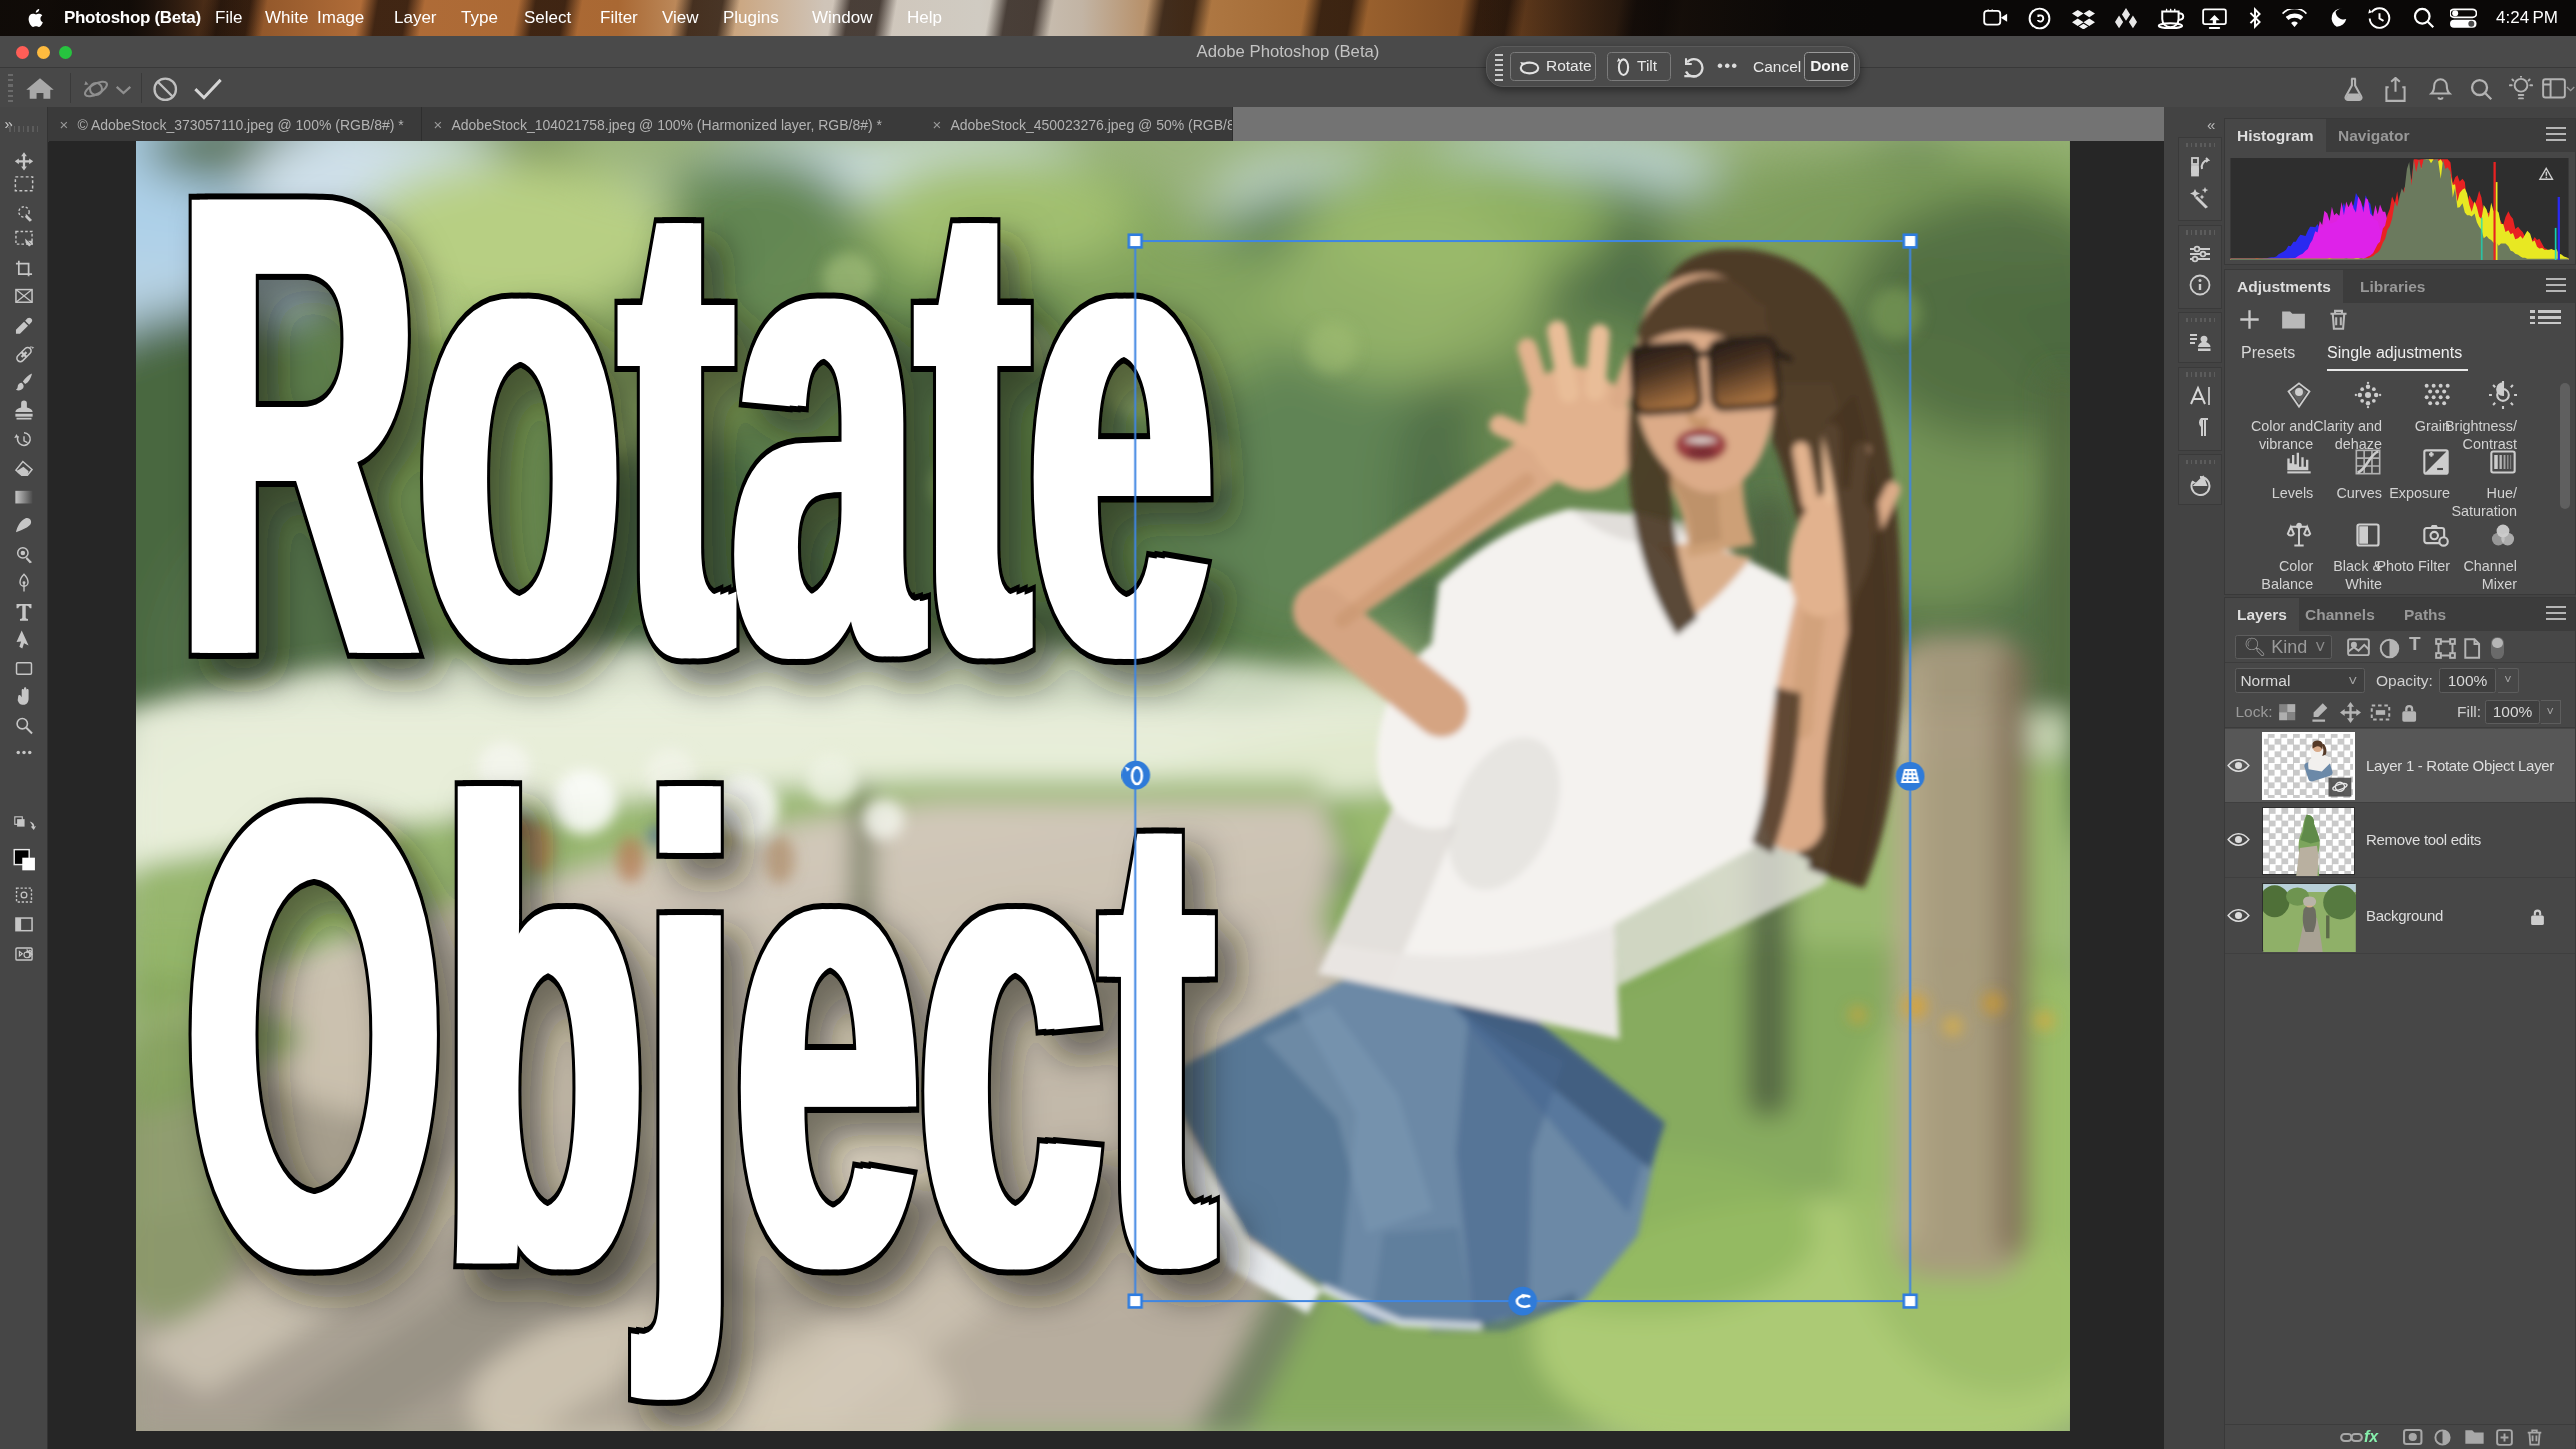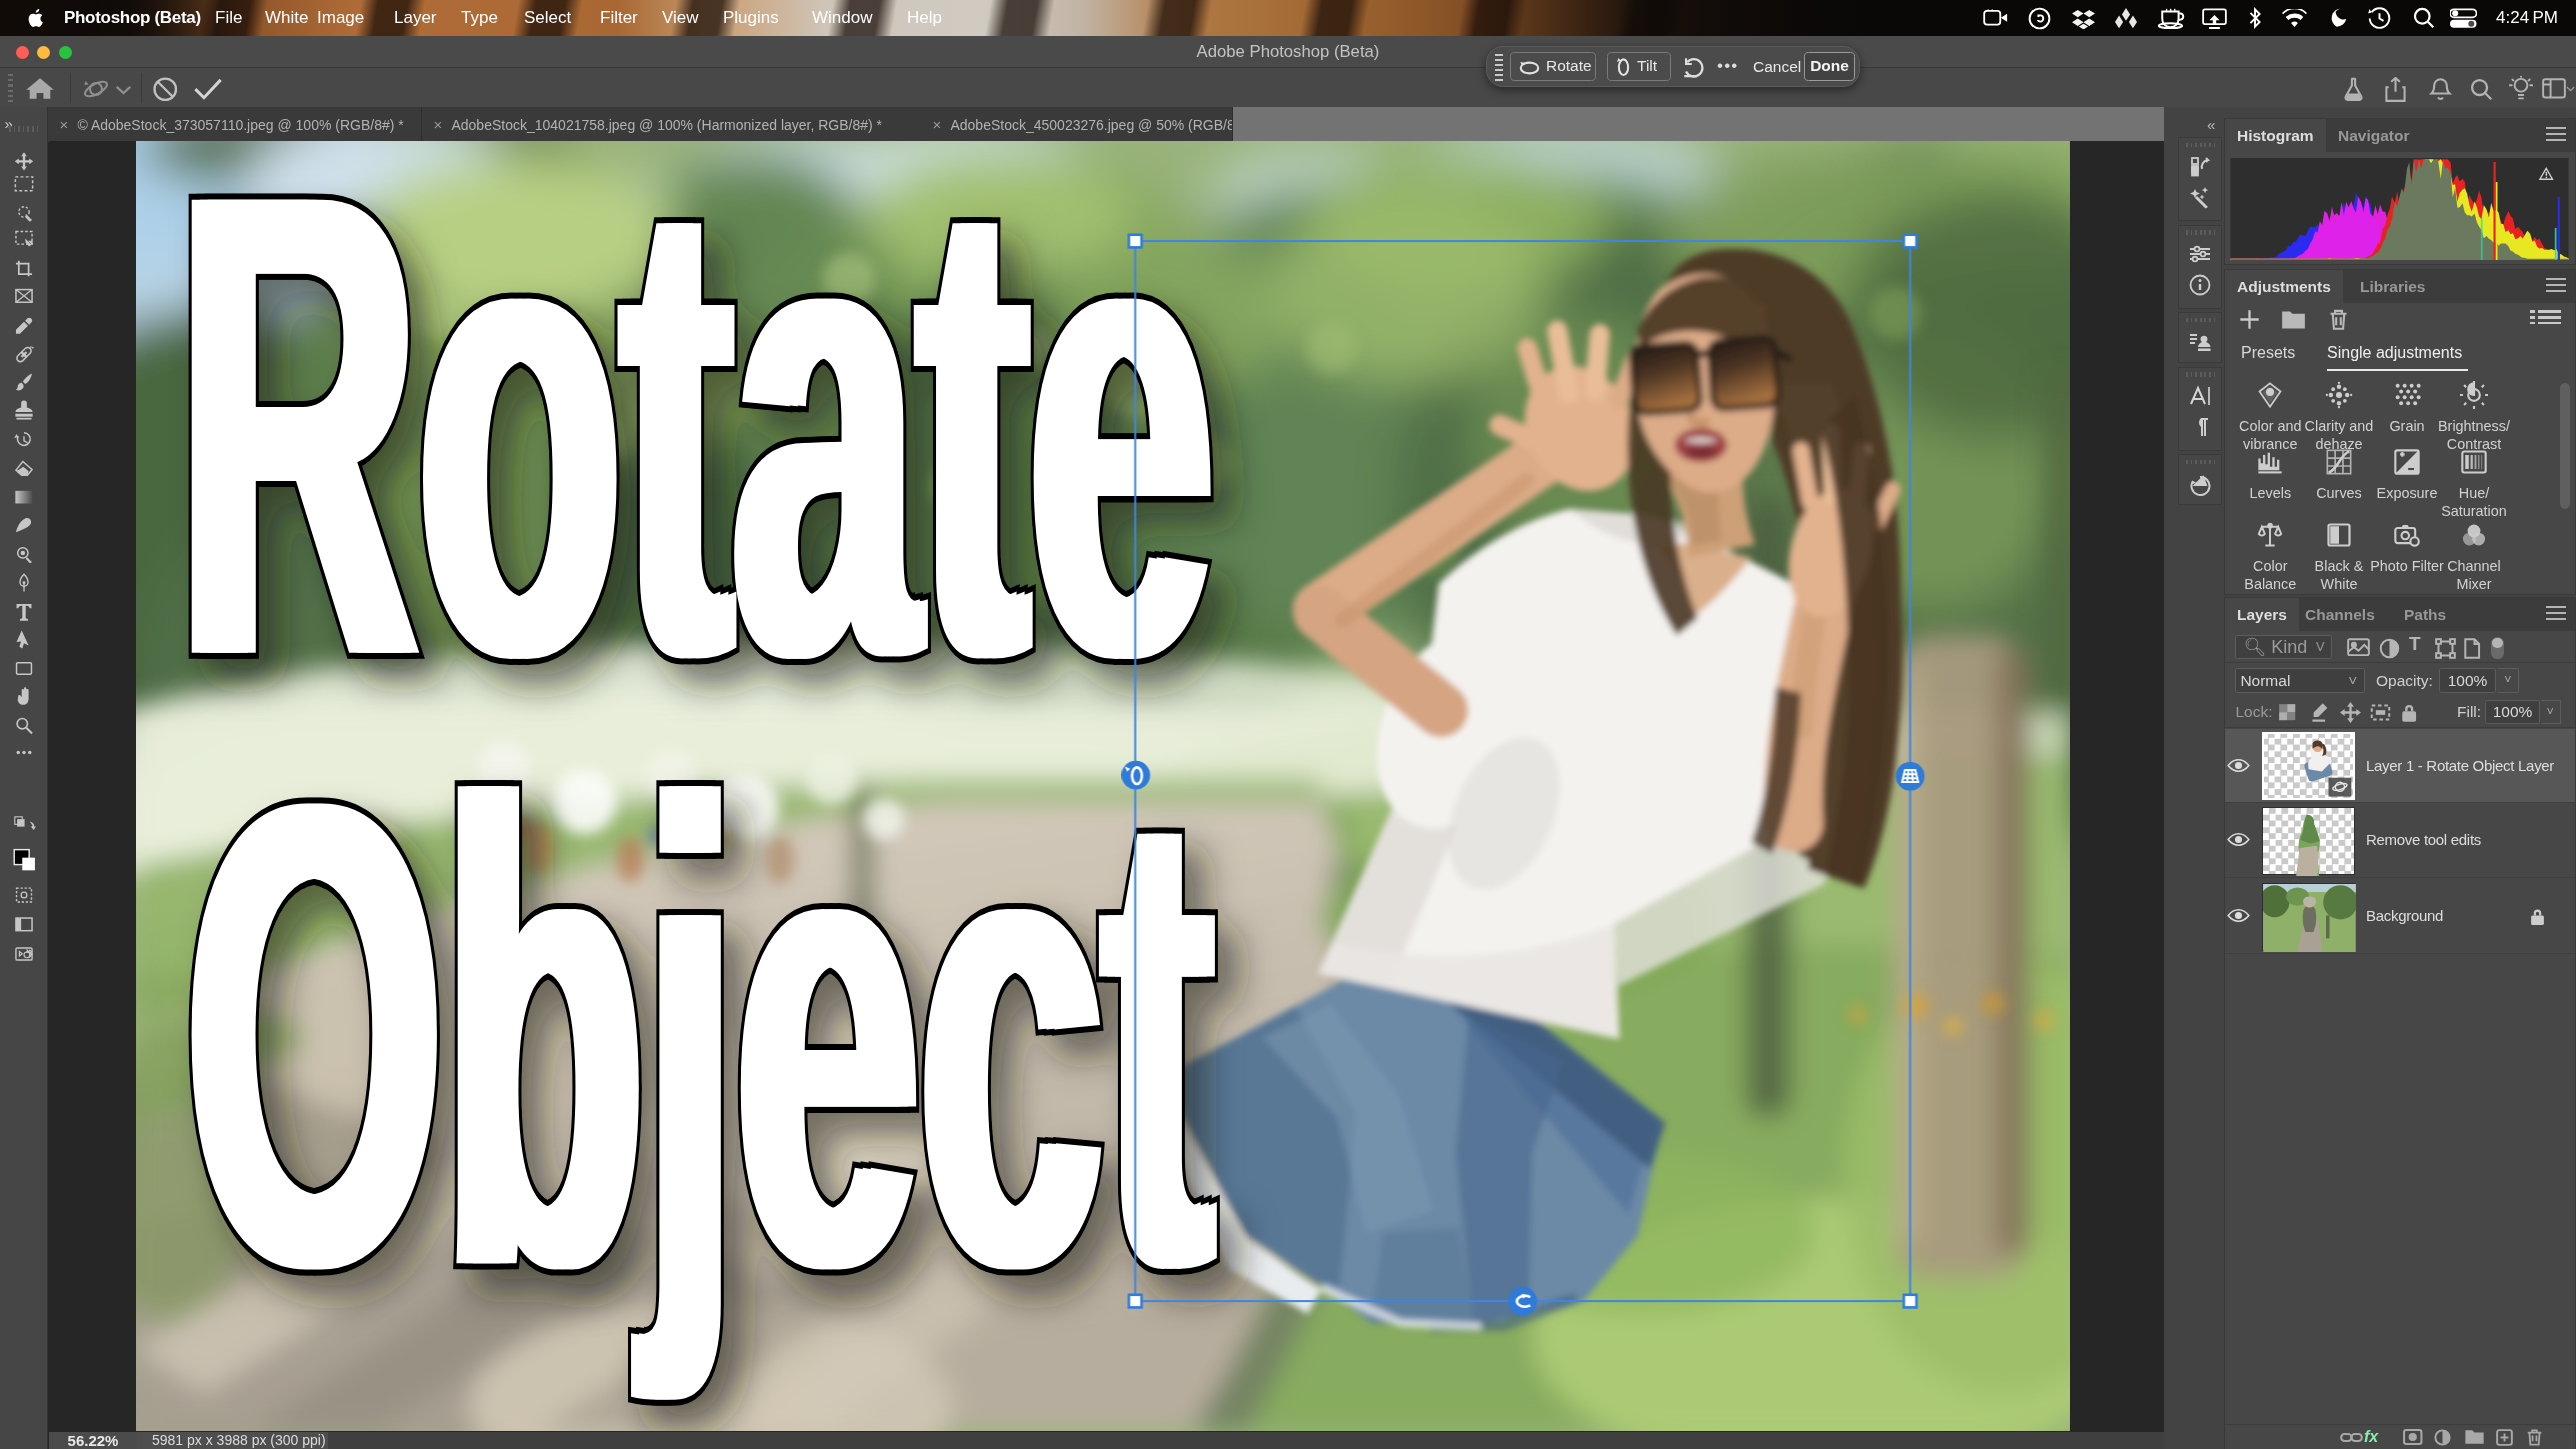--- a/index.html
+++ b/index.html
@@ -35,21 +35,21 @@
 #rightdock{left:2164px;top:107px;width:412px;height:1342px;background:#434343}
 .panel{position:absolute;left:60px;width:352px;background:#474747;border:1.2px solid #393939}
 .phead{height:33px;background:#3c3c3c;position:relative}
 .ptab{position:absolute;top:0;height:33px;line-height:33px;padding:0 12px;color:#989898;font-size:15.5px;font-weight:bold}
 .ptab.on{background:#474747;color:#dedede}
 .burger{position:absolute;right:9.2px;top:8px;width:19.5px;height:16px}
 .burger div{height:2.3px;background:#b5b5b5;margin-bottom:3.5px}
 .strip{position:relative;background:#464646;border:1.2px solid #3a3a3a;margin-bottom:3.5px;padding-top:12.6px}
 .strip:before{content:"";position:absolute;top:4.6px;left:7px;width:30px;height:4.6px;background:repeating-linear-gradient(90deg,#5c5c5c 0 1.7px,transparent 1.7px 4.6px)}
 .strip svg{display:block;width:24px;height:24px;margin:4px auto 7px}
-.adjcell{position:absolute;width:86px;text-align:center;color:#d2d2d2;font-size:14.4px;line-height:18.4px}
+.adjcell{position:absolute;width:86px;text-align:right;color:#d2d2d2;font-size:14.4px;line-height:18.4px}
 .adjcell svg{width:28px;height:28px;margin-bottom:3.5px}
 .lrow{position:absolute;left:0;width:350px;height:75px;border-bottom:1.2px solid #3f3f3f}
 .eye{position:absolute;left:2.3px;top:29px;width:23px;height:15px}
 .lthumb{position:absolute;left:37px;width:93px;height:68px;background:
   repeating-conic-gradient(#c9c9c9 0% 25%, #ffffff 0% 50%) 0 0/12.6px 12.6px}
 .lname{position:absolute;left:141px;color:#dedede;font-size:15px;white-space:nowrap;letter-spacing:-0.3px}
 </style></head>
 <body>
 <div id="app">
 
@@ -616,27 +616,20 @@
                 <path d="M3083,1094 l-2,21 M3089,1094 l2,21 M3074,1101.5 h24 M3072.5,1108.5 h27"></path>
               </g>
         <circle cx="2412" cy="2018" r="25" fill="#2f7bd9"></circle>
         <g fill="none" stroke="#ffffff" stroke-width="4.6">
                 <path d="M2425,2011 a14,9.5 0 1 0 0,14.5"></path>
               </g>
         <path d="M2420,2008 l-10,-3 3,9 z" fill="#ffffff"></path>
       </g>
     </g>
   </svg>
-  </div>
-</div>
-<div id="statusbar" class="abs">
-  <div class="abs" style="left:0;top:0;width:88px;height:17px;background:#4b4b4b;color:#e8e8e8;font-size:15px;font-weight:bold;line-height:17px;text-align:center">56.22%</div>
-  <div class="abs" style="left:88px;top:0;width:191px;height:17px;background:#4e4e4e;color:#dcdcdc;font-size:14px;line-height:17px">
-    <span style="margin-left:15px">5981 px x 3988 px (300 ppi)</span>
-    
   </div>
 </div>
 <div class="abs" id="ctxbar" style="left:1486px;top:46px;width:374px;height:41px;background:#4b4b4b;border:1.2px solid #5a5a5a;border-radius:17px;box-shadow:0 2.9px 9.2px rgba(0,0,0,.45);z-index:40">
   <div class="abs" style="left:8px;top:7px;width:7.5px;height:28px;background:repeating-linear-gradient(180deg,#c9c9c9 0 2.3px,transparent 2.3px 5px)"></div>
   <div class="abs" style="left:23px;top:5.2px;width:86px;height:29px;border:1.2px solid #7b7b7b;border-radius:4.6px;color:#e8e8e8;font-size:15.5px;line-height:26.5px">
     <svg style="position:absolute;left:8px;top:7.5px" width="21" height="14" viewBox="0 0 18 12">
           <g fill="none" stroke="#e3e3e3" stroke-width="1.8">
             <ellipse cx="9" cy="6" rx="7.5" ry="4.6"></ellipse>
             <path d="M2.5 3.5 1 .8 5 1.5z" fill="#e3e3e3" stroke="none"></path>
           </g>

